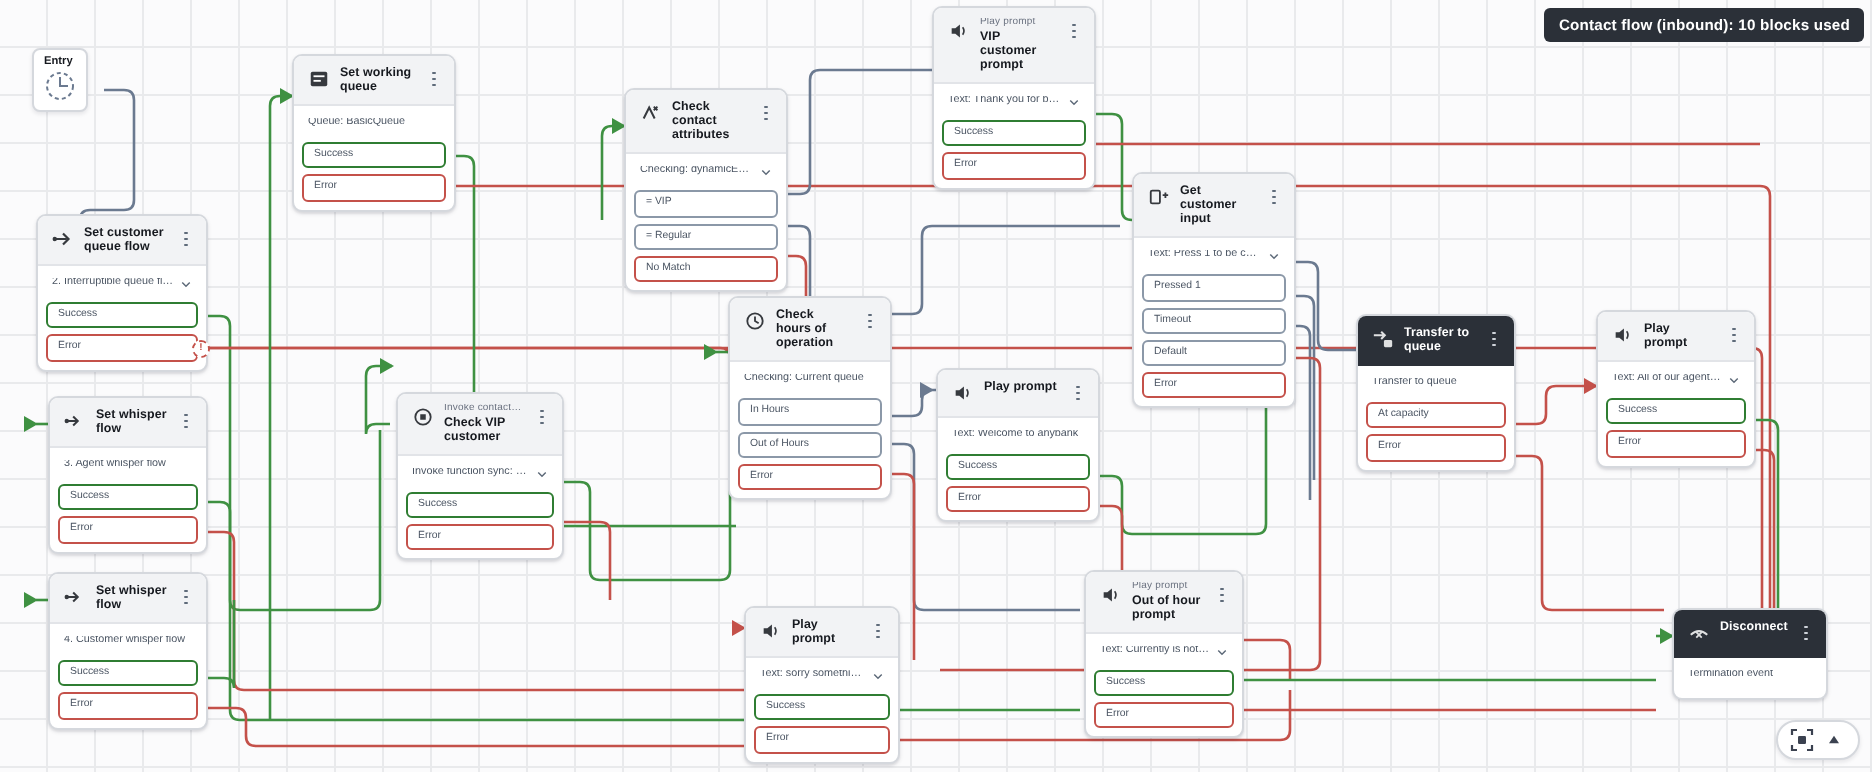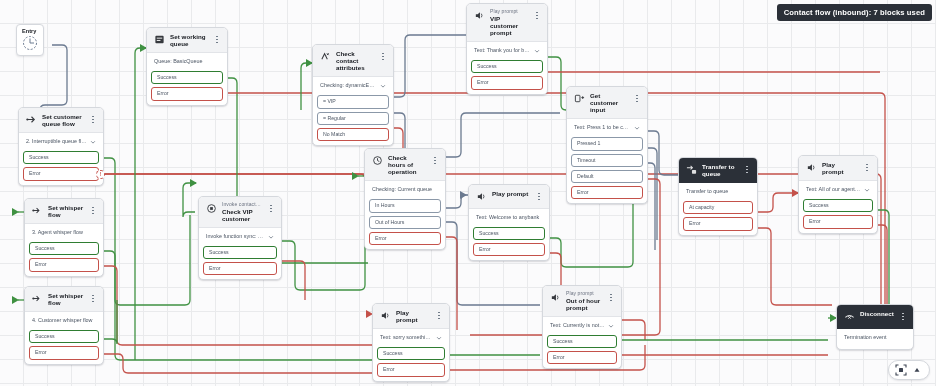--- a/index.html
+++ b/index.html
@@ -689,21 +689,21 @@
     </div>
     <div class="node-body" style="padding-bottom:8px;">
       <div class="param">
         <span class="ptxt">Termination event</span>
       </div>
     </div>
   </div>
 
   <div class="err-badge" style="left:96px; top:170px;">!</div>
 
-  <div class="blocks-badge">Contact flow (inbound): 7 blocks used</div>
+  <div class="blocks-badge">Contact flow (inbound): 10 blocks used</div>
 
   <div class="canvas-controls">
     <span class="ctrl-btn">
       <svg viewBox="0 0 12 12" width="12" height="12">
         <path d="M1 3.5V1h2.5M8.5 1H11v2.5M11 8.5V11H8.5M3.5 11H1V8.5" stroke="#3b4250" stroke-width="1.1" fill="none"></path>
         <rect x="4" y="4" width="4" height="4" rx=".6" fill="#3b4250"></rect>
       </svg>
     </span>
     <span class="ctrl-btn">
       <svg viewBox="0 0 12 12" width="10" height="10">

